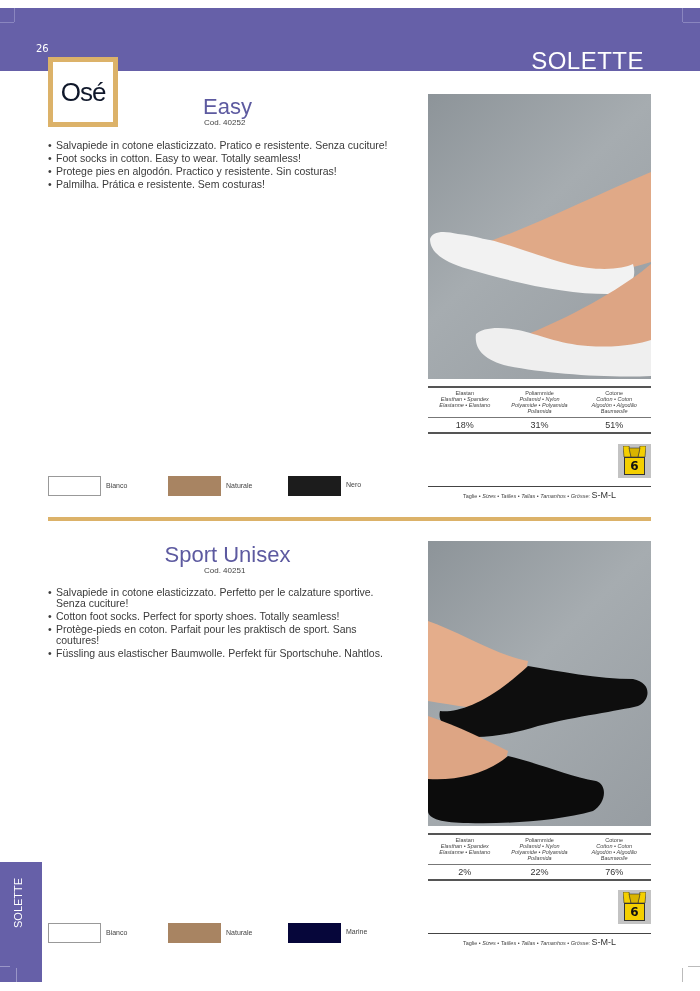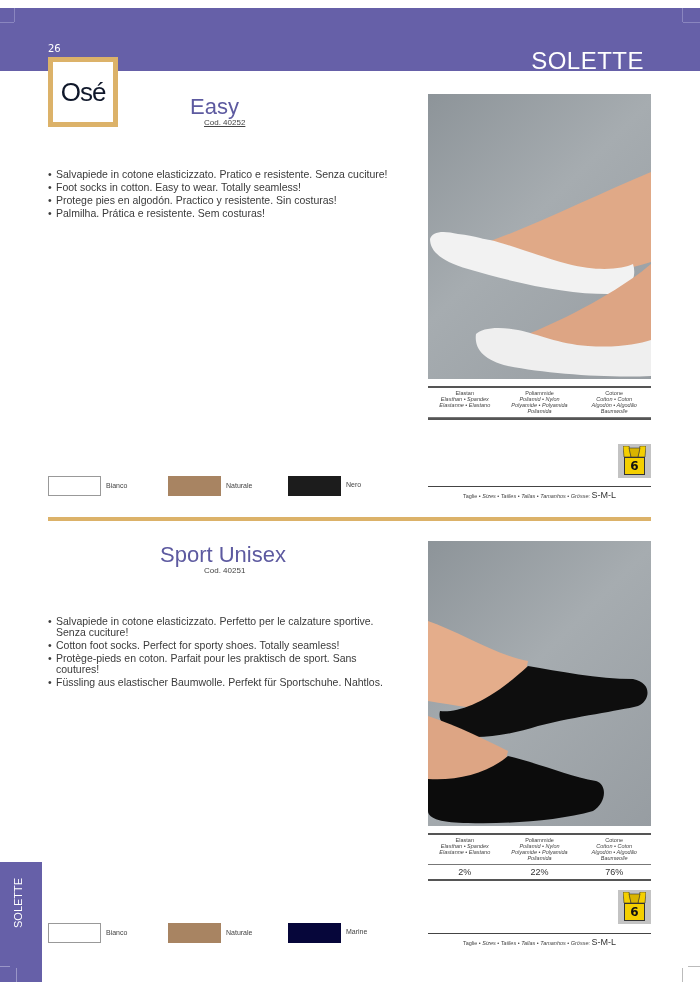--- a/index.html
+++ b/index.html
@@ -1,30 +1,30 @@
 <!DOCTYPE html>
 <html><head>
 <meta charset="utf-8">
 <style>
   * { box-sizing: border-box; margin: 0; padding: 0; }
   html, body { width: 700px; height: 991px; background: #ffffff; overflow: hidden; }
   body { position: relative; font-family: "DejaVu Sans", "Liberation Sans", sans-serif; color: #333; }
 
   .header-band { position: absolute; left: 0; top: 8px; width: 700px; height: 63px; background: #6660a8; }
   .crop-mark { position: absolute; background: #8a86bf; }
-  .page-number { position: absolute; left: 48px; top: 43px; font-size: 10px; color: #ffffff; }
+  .page-number { position: absolute; left: 36px; top: 43px; font-size: 10px; color: #ffffff; }
   .section-title { position: absolute; right: 56px; top: 48px; font-size: 24px; color: #ffffff; letter-spacing: 0.5px; font-family: "Liberation Sans", sans-serif; font-weight: normal; line-height: 26px; height: 24px; overflow: hidden; }
 
   .logo { position: absolute; left: 48px; top: 57px; width: 70px; height: 70px; border: 5px solid #dcb269; background: #fff; display: flex; align-items: center; justify-content: center; }
   .logo span { font-family: "Liberation Sans", sans-serif; font-weight: 400; font-size: 26px; color: #0f172a; letter-spacing: -1px; }
 
-  .product-title { position: absolute; font-size: 22px; color: #5d5aa0; font-family: "Liberation Sans", sans-serif; text-align: left; }
+  .product-title { position: absolute; font-size: 22px; color: #5d5aa0; font-family: "Liberation Sans", sans-serif; text-align: center; }
   .product-code { position: absolute; font-size: 8px; color: #444; font-family: "Liberation Sans", sans-serif; }
 
-  .desc-list { position: absolute; list-style: none; font-family: "Liberation Sans", sans-serif; font-size: 10.5px; color: #3a3a3a; line-height: 11px; margin-top: 29px; }
+  .desc-list { position: absolute; list-style: none; font-family: "Liberation Sans", sans-serif; font-size: 10.5px; color: #3a3a3a; line-height: 11px; }
   .desc-list li { position: relative; padding-left: 8px; margin-bottom: 2px; }
   .desc-list li::before { content: "\2022"; position: absolute; left: 0; top: 0; }
 
   .photo { position: absolute; left: 428px; width: 223px; background: linear-gradient(135deg, #8d9499 0%, #a6acb0 45%, #979da2 100%); overflow: hidden; }
   .photo svg { position: absolute; left: 0; top: 0; width: 100%; height: 100%; }
 
   .composition { position: absolute; left: 428px; width: 223px; font-family: "Liberation Sans", sans-serif; }
   .comp-top-rule { height: 2px; background: #555; }
   .comp-cols { display: flex; justify-content: space-between; padding-top: 2px; }
   .comp-col { width: 33%; text-align: center; font-size: 5.5px; line-height: 6px; color: #444; }
@@ -60,21 +60,21 @@
 <div class="crop-mark" style="left:682px;top:8px;width:1px;height:14px;"></div>
 <div class="crop-mark" style="left:683px;top:22px;width:17px;height:1px;"></div>
 <div class="page-number">26</div>
 <div class="section-title">SOLETTE</div>
 
 <div class="logo">
   <span>Osé</span>
 </div>
 
 <div class="product-title" style="left:190px;top:94px;width:75px;">Easy</div>
-<div class="product-code" style="left:204px;top:118px;text-decoration:underline;">Cod. 40252</div>
+<div class="product-code" style="left:204px;top:118px;">Cod. 40252</div>
 
 <ul class="desc-list" style="left:48px;top:140px;width:360px;">
   <li>Salvapiede in cotone elasticizzato. Pratico e resistente. Senza cuciture!</li>
   <li>Foot socks in cotton. Easy to wear. Totally seamless!</li>
   <li>Protege pies en algodón. Practico y resistente. Sin costuras!</li>
   <li>Palmilha. Prática e resistente. Sem costuras!</li>
 </ul>
 
 <div class="photo" style="top:94px;height:285px;" title="White no-show foot socks">
   <svg viewBox="0 0 223 285" preserveAspectRatio="none">
@@ -104,20 +104,25 @@
       <div class="it">Poliamida</div>
     </div>
     <div class="comp-col">
       <div>Cotone</div>
       <div class="it">Cotton • Coton</div>
       <div class="it">Algodón • Algodão</div>
       <div class="it">Baumwolle</div>
     </div>
   </div>
   <div class="comp-mid-rule"></div>
+  <div class="comp-values">
+    <div>18%</div>
+    <div>31%</div>
+    <div>51%</div>
+  </div>
   <div class="comp-bottom-rule"></div>
 </div>
 
 <div class="pack-icon" style="top:444px;">
   <svg class="flaps" viewBox="0 0 23 12">
     <polygon points="0,0 6,0 8,11 1,11" fill="#f4cf00" stroke="#333" stroke-width="0.6"></polygon>
     <polygon points="23,0 17,0 15,11 22,11" fill="#f4cf00" stroke="#333" stroke-width="0.6"></polygon>
     <polygon points="6,2 17,2 15,11 8,11" fill="#d9b400" stroke="#333" stroke-width="0.6"></polygon>
   </svg>
   <div class="box">6</div>

